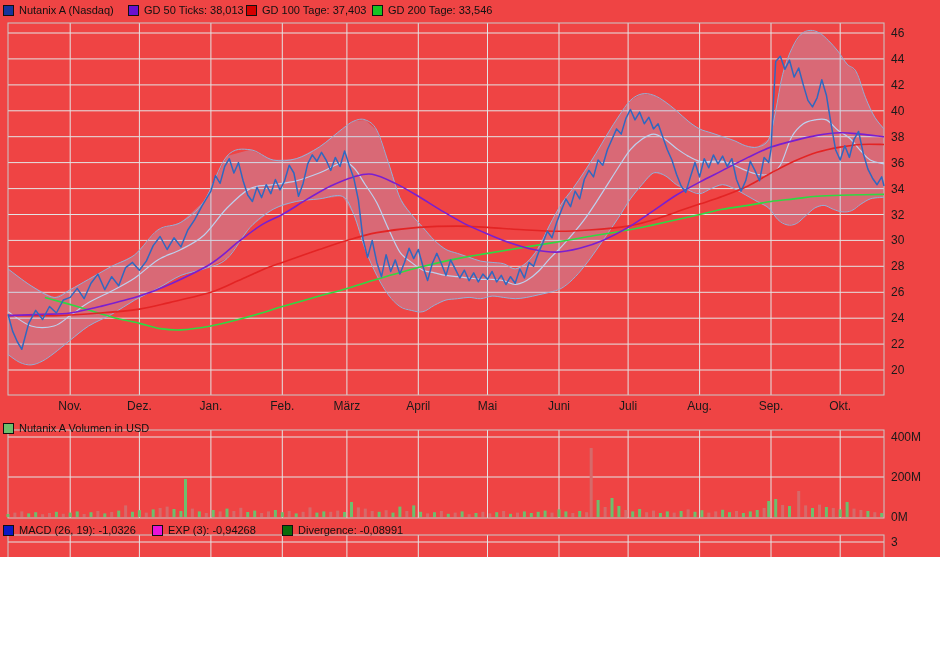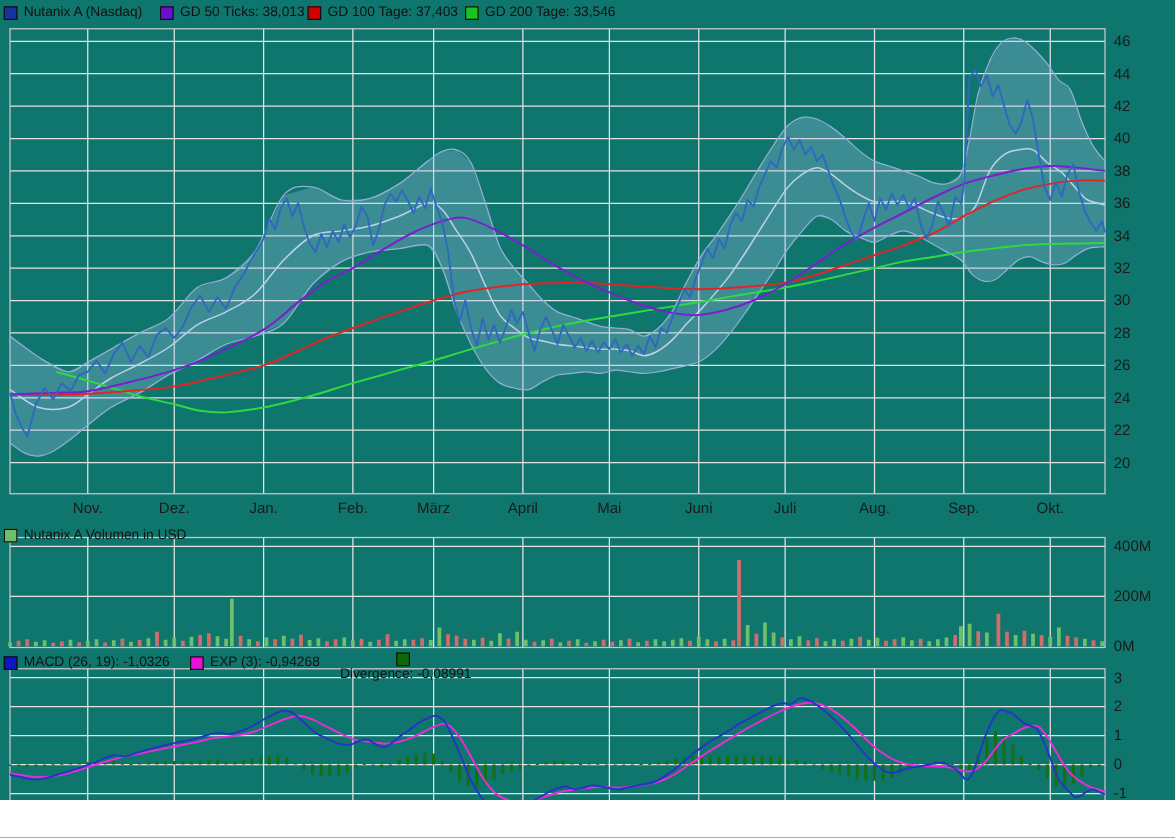--- a/index.html
+++ b/index.html
@@ -1,27 +1,27 @@
 <!DOCTYPE html>
 <html><head>
 <meta charset="utf-8">
 <style>
   html,body{margin:0;padding:0;background:#ffffff;}
-  .stage{position:relative;width:940px;height:640px;background:#0f766e;
+  .stage{position:relative;width:940px;height:557px;background:#ef4444;
          font-family:"Liberation Sans",sans-serif;font-size:11px;color:#111;overflow:hidden;}
   svg{position:absolute;left:0;top:0;}
   .legend{position:absolute;left:0;width:940px;height:18px;}
   .legend .item{position:absolute;top:0;height:16px;display:flex;align-items:center;white-space:nowrap;}
   .sq{display:inline-block;width:9px;height:9px;border:1px solid #111;margin-right:5px;flex:0 0 auto;}
   .main-legend{top:2px;}
   .vol-legend{top:420px;}
   .macd-legend{top:522px;}
   .m0{left:3px;} .m1{left:128px;} .m2{left:246px;} .m3{left:372px;} .m4{left:490px;}
   .v0{left:3px;}
-  .d0{left:3px;} .d1{left:152px;} .d2{left:272px;flex-direction:column;}
+  .d0{left:3px;} .d1{left:152px;} .d2{left:282px;}
 </style>
 </head>
 <body>
 
 <div class="stage">
 
   <div class="legend main-legend">
     <span class="item m0">
         <span class="sq" style="background-color: rgb(22, 52, 156);"></span>
         <span>Nutanix A (Nasdaq)</span>

